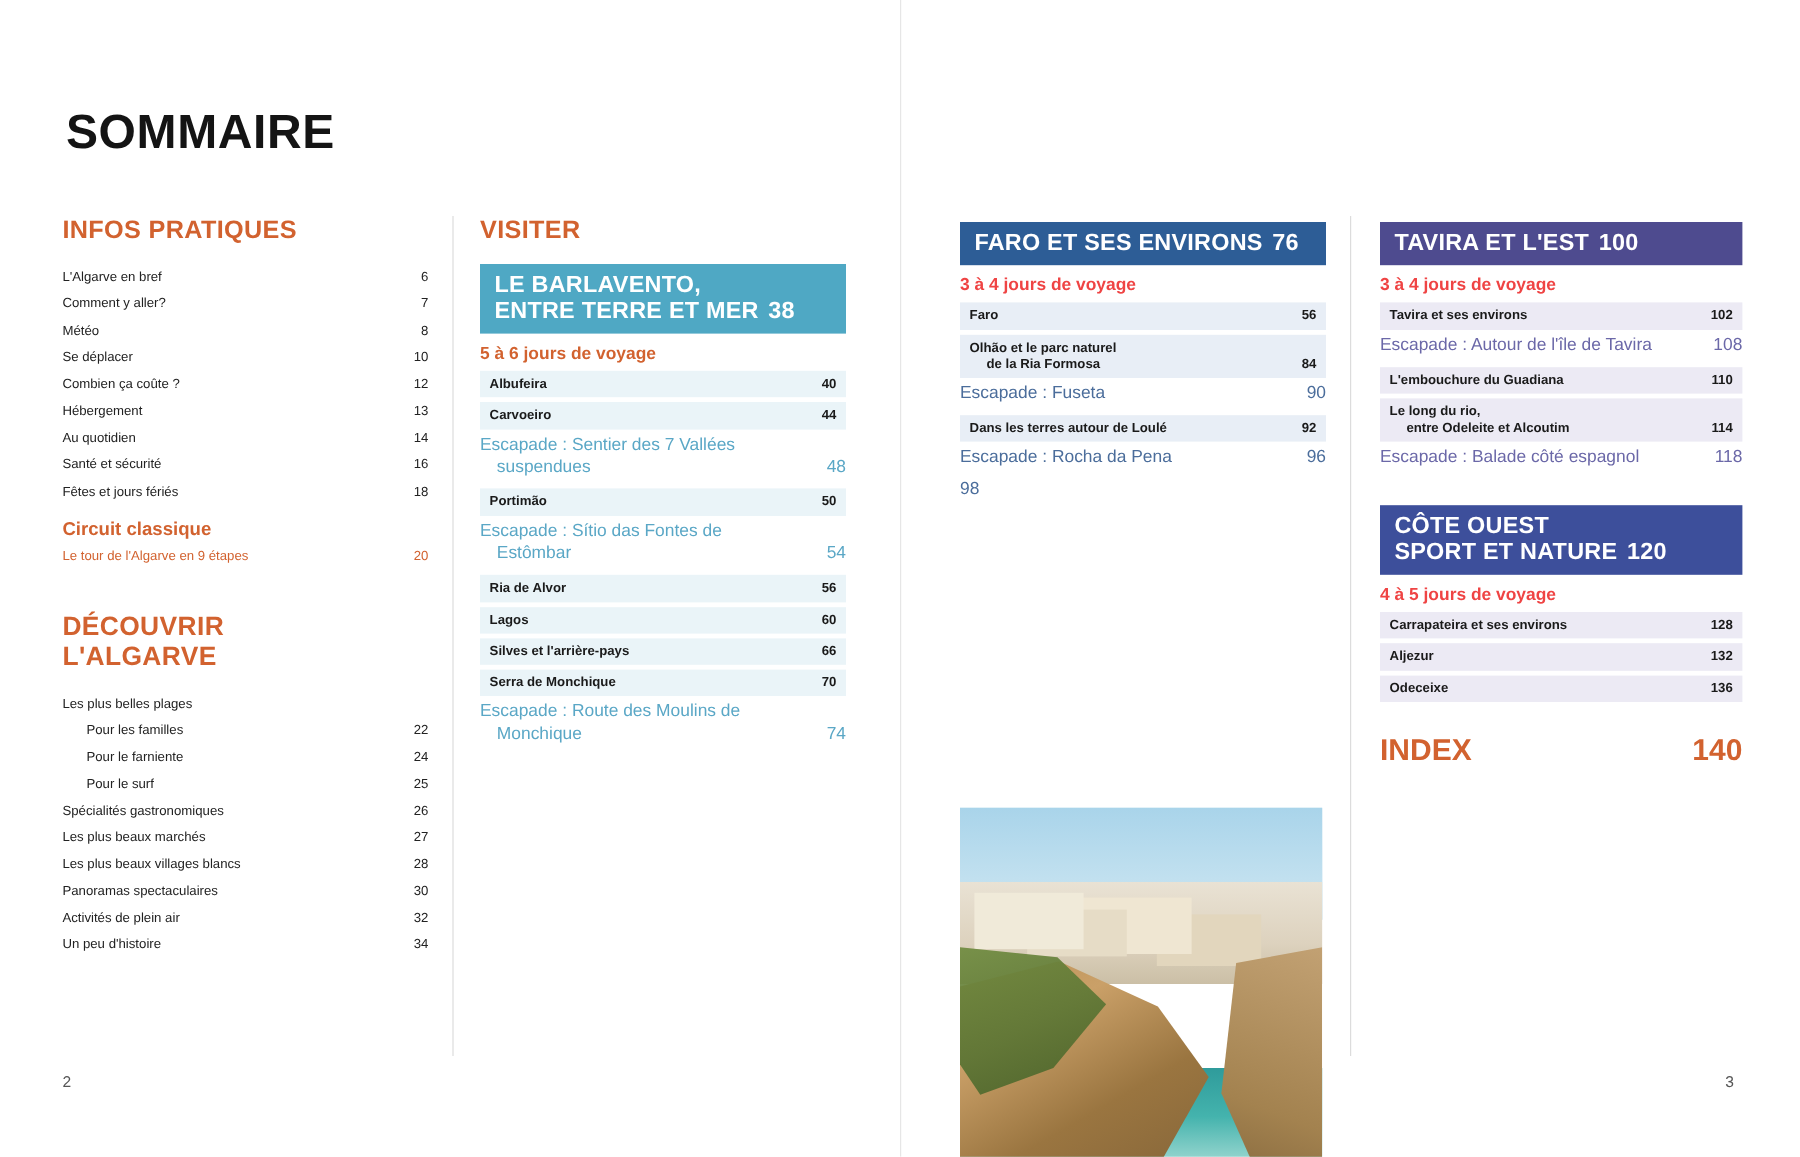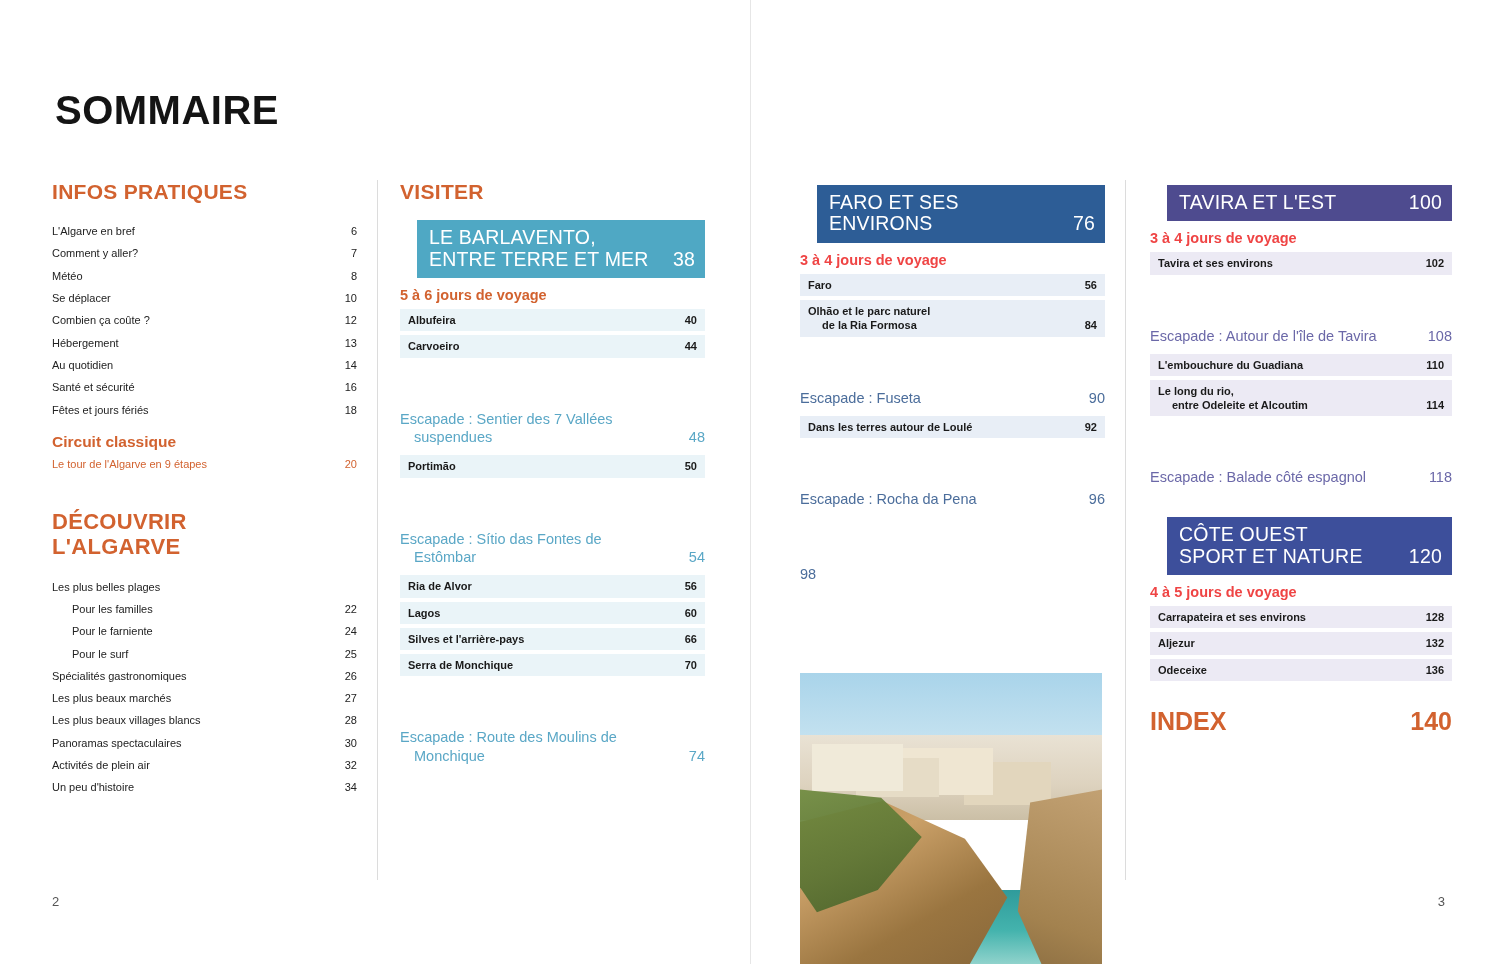--- a/index.html
+++ b/index.html
@@ -73,28 +73,27 @@
     letter-spacing: 0.3px;
     margin-bottom: 16px;
     line-height: 1.15;
   }
   .sec-head.big { font-size: 22px; }
 
   
   .banner {
     display: flex;
     align-items: flex-end;
-    justify-content: space-between;
+    justify-content: flex-start;
     padding: 7px 10px 8px 12px;
     color: #ffffff;
-    font-weight: normal;
+    font-weight: bold;
     font-size: 19.5px;
     line-height: 1.1;
     letter-spacing: 0.2px;
-    margin-left: 17px;
   }
   .banner .btxt { white-space: pre-line; }
   .banner .bnum { font-size: 19.5px; padding-left: 8px; }
   .banner-teal { background: #4fa8c4; }
   .banner-blue { background: #2d5d96; }
   .banner-purple { background: #4e4b8f; }
   .banner-indigo { background: #3d4f9b; }
 
   .subtitle {
     font-size: 14.5px;
@@ -123,21 +122,20 @@
     font-weight: bold;
   }
   .row.shade-teal { background: #eaf4f8; padding-left: 8px; padding-right: 8px; }
   .row.shade-blue { background: #e8eef6; padding-left: 8px; padding-right: 8px; }
   .row.shade-purple { background: #eceaf4; padding-left: 8px; padding-right: 8px; }
   .row.gap { margin-top: 4px; }
 
   .row.escapade {
     font-size: 14.5px;
     font-weight: normal;
-    margin-top: 48px;
   }
   .row.escapade.teal { color: #5aa7c6; }
   .row.escapade.teal .num { color: #5aa7c6; }
   .row.escapade.blue { color: #4b6d9b; }
   .row.escapade.blue .num { color: #4b6d9b; }
   .row.escapade.purple { color: #6b68a8; }
   .row.escapade.purple .num { color: #6b68a8; }
   .hang { text-indent: 0; }
   .hang .l2 { display: block; padding-left: 14px; }
 

